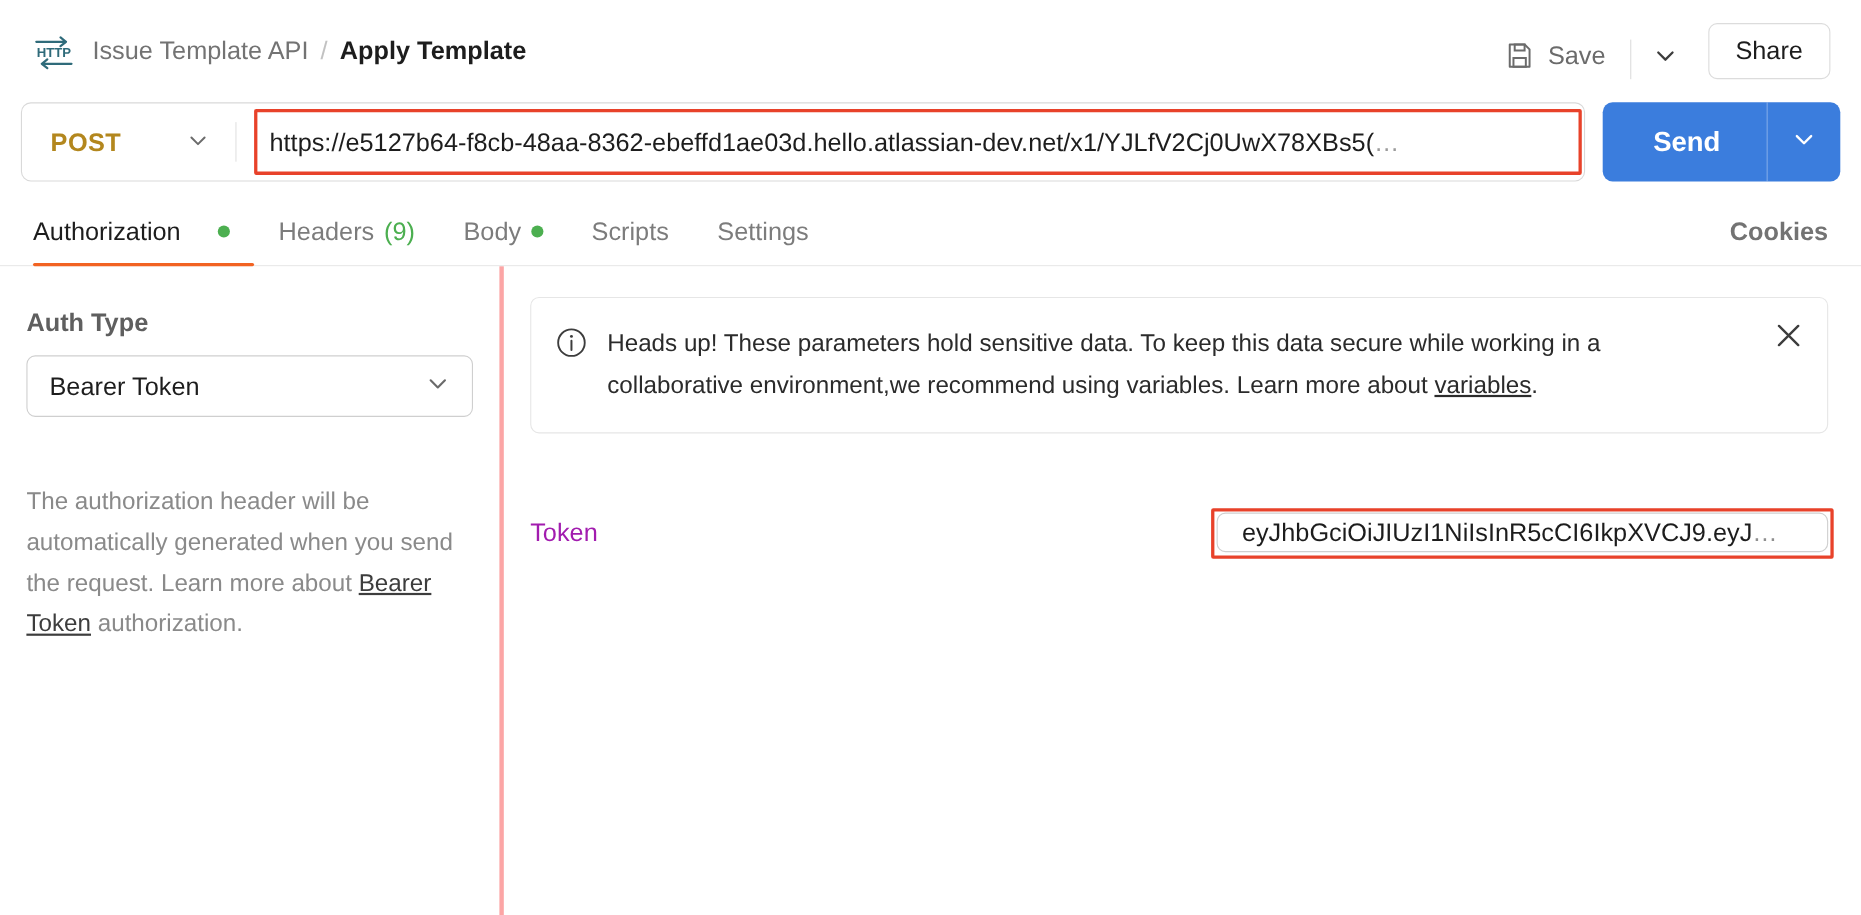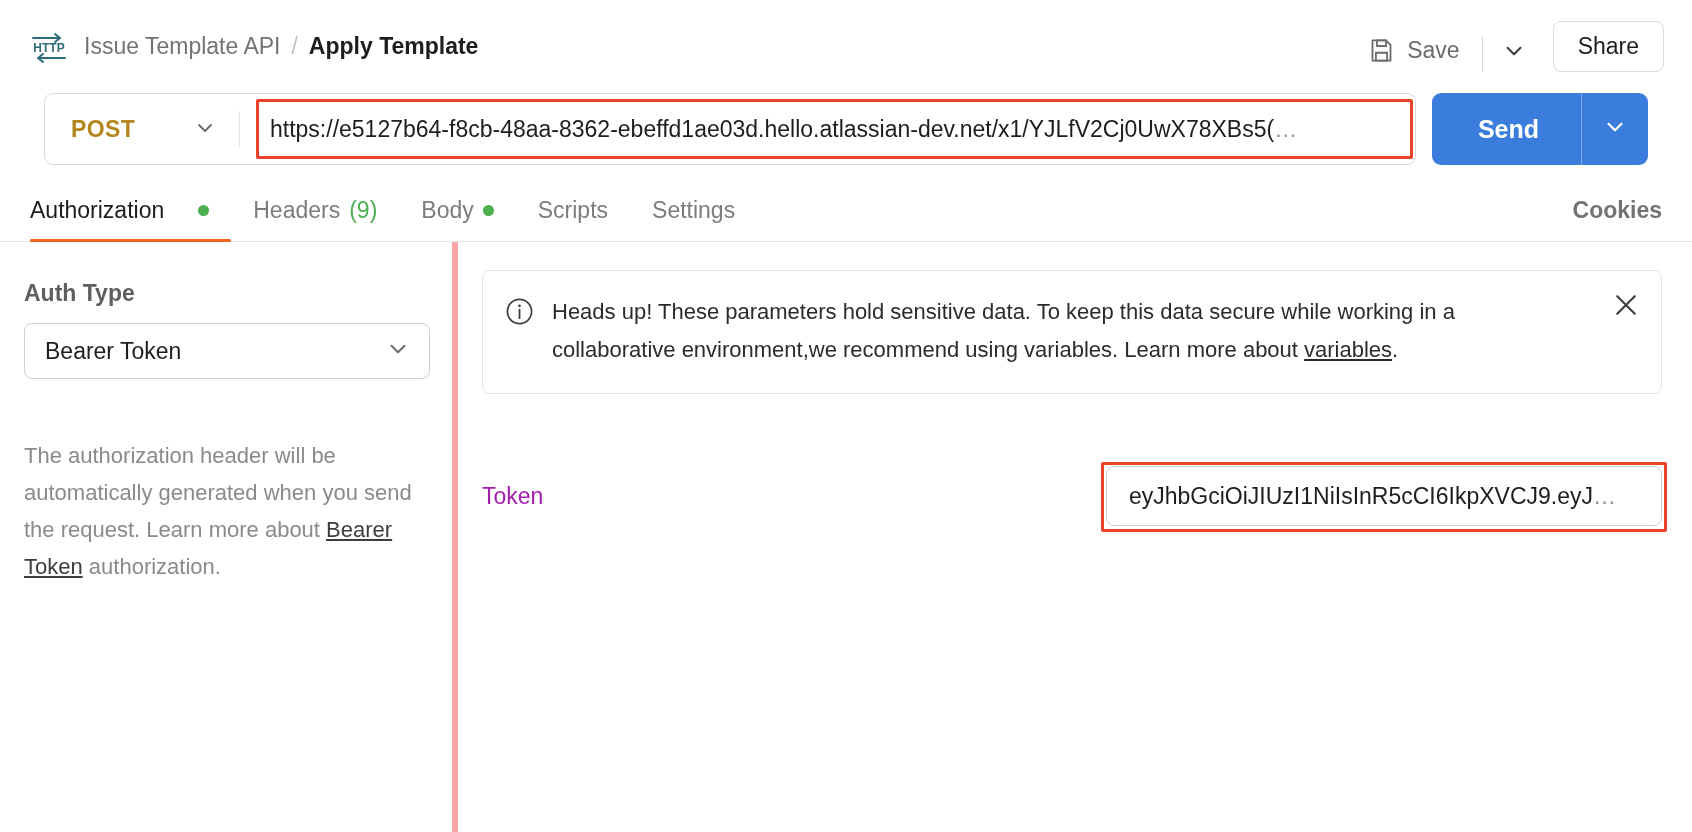--- a/index.html
+++ b/index.html
@@ -41,21 +41,21 @@
   }
   .share-btn {
     margin-left: 16px;
     border: 1px solid #dcdcdc; border-radius: 8px;
     background: #fff; color: #1d1d1d;
     font-size: 23px; font-family: inherit;
     padding: 11px 24px; cursor: pointer;
   }
 
   
-  .urlrow { display: flex; align-items: flex-start; padding: 0 44px; gap: 16px; height: 86px; }
+  .urlrow { display: flex; align-items: flex-start; padding: 0 19px; gap: 16px; height: 86px; }
   .url-shell {
     flex: 1 1 auto; height: 72px;
     border: 1px solid #d9d9d9; border-radius: 9px;
     display: flex; align-items: stretch; background: #fff; overflow: hidden;
     position: relative;
   }
   .method-sel {
     width: 194px; flex: 0 0 194px;
     display: flex; align-items: center; justify-content: space-between;
     padding: 0 22px 0 26px; cursor: pointer; background: transparent;
@@ -108,21 +108,21 @@
   .cookies-link {
     margin-left: auto; align-self: center;
     color: #737373; font-size: 23px; font-weight: 700; cursor: pointer;
     background: none; border: none; font-family: Liberation Sans, sans-serif;
   }
 
   
   .body { flex: 1 1 auto; display: flex; min-height: 0; }
   .left-pane {
     width: 458px; flex: 0 0 458px;
-    border-right: 6px solid #fca5a5;
+    border-right: 4px solid #fca5a5;
     padding: 38px 42px 0 24px;
   }
   .auth-type-label { font-size: 23px; font-weight: 700; color: #5f5f5f; margin-bottom: 16px; }
   .select {
     width: 406px; height: 56px;
     border: 1px solid #cfcfcf; border-radius: 8px;
     display: flex; align-items: center; justify-content: space-between;
     padding: 0 18px 0 20px; cursor: pointer; background: #fff;
     font-family: inherit;
   }
@@ -149,21 +149,21 @@
     position: absolute; top: 18px; right: 18px;
     width: 34px; height: 34px; display: flex; align-items: center; justify-content: center;
     cursor: pointer; background: none; border: none;
   }
 
   .token-row {
     margin-top: 72px; display: flex; align-items: center; gap: 20px;
   }
   .token-label { font-size: 23px; color: #a21caf; flex: 0 0 auto; }
   .token-field-wrap {
-    margin-left: auto; position: relative; width: 556px; height: 60px;
+    margin-left: auto; position: relative; width: 556px; height: 36px;
   }
   .token-input {
     width: 100%; height: 100%;
     border: 1px solid #cfcfcf; border-radius: 8px;
     background: #fff; font-family: inherit; font-size: 23px; color: #1d1d1d;
     padding: 0 18px 0 22px; outline: none;
     overflow: hidden; white-space: nowrap; text-overflow: clip;
     display: flex; align-items: center;
   }
   .token-highlight {

